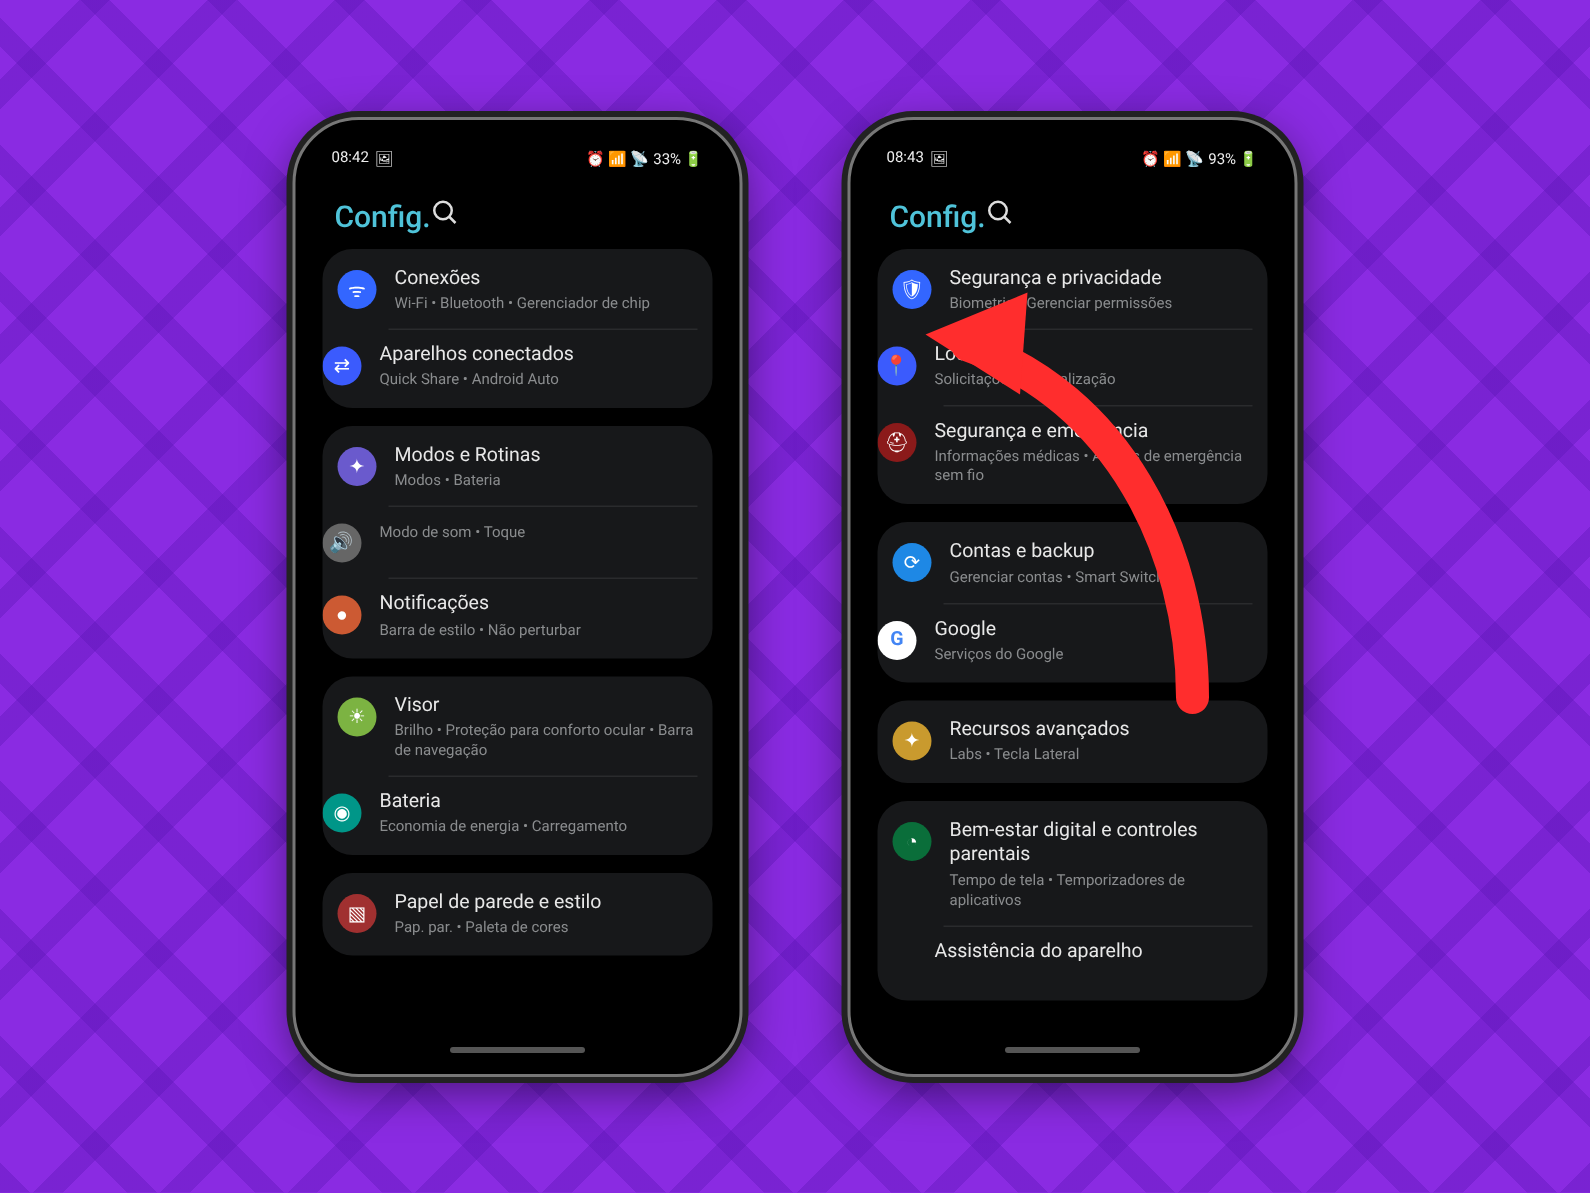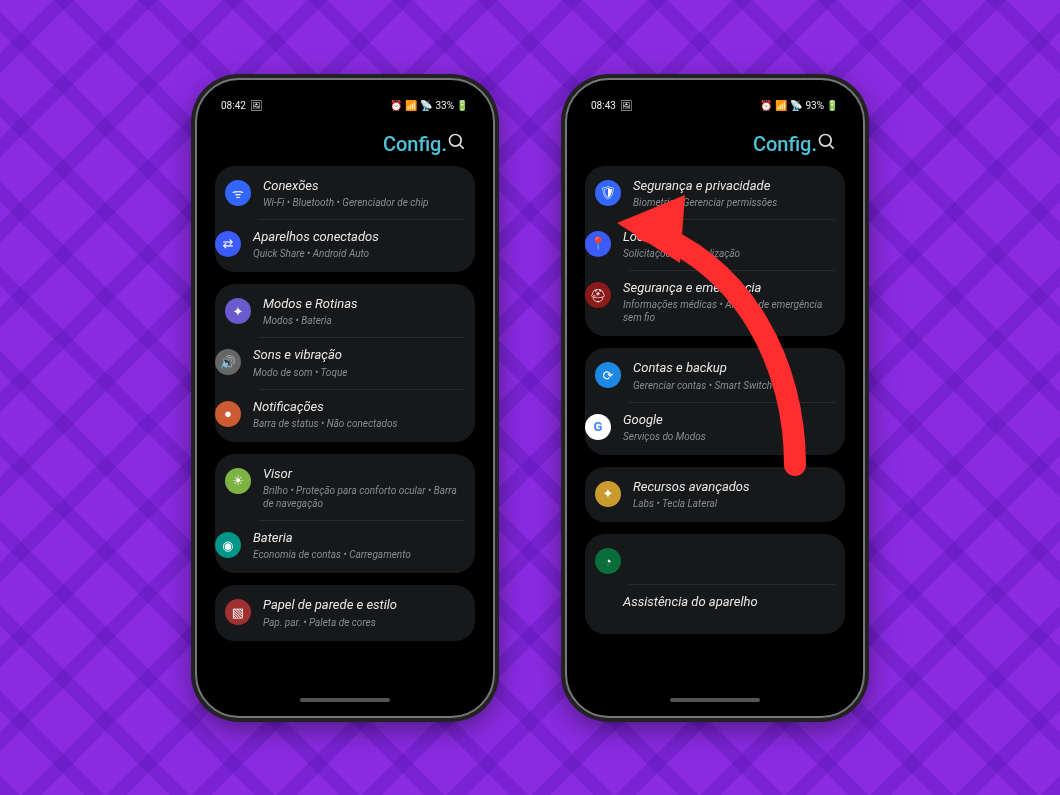--- a/index.html
+++ b/index.html
@@ -49,21 +49,21 @@
     justify-content: space-between;
     padding: 0 16px;
     font-size: 10px;
     color: #eee;
     margin-top: 6px;
   }
   .status-left, .status-right { display: flex; align-items: center; gap: 4px; }
   .header {
     display: flex;
     align-items: center;
-    justify-content: flex-end;
+    justify-content: flex-start;
     padding: 14px 18px 10px 18px;
   }
   .header-title {
     color: #4fc3d9;
     font-size: 20px;
     font-weight: 500;
   }
   .search-icon { color: #ddd; }
   .content {
     flex: 1;
@@ -95,21 +95,21 @@
     margin-top: 2px;
   }
   .item + .item .icon-badge { margin-left: -10px;} 
   .item + .item { padding-left: 10px; padding-right: 10px; margin: 0; border-top: none; position: relative; }
   .item + .item::before {
     content:"";
     position:absolute;
     top:0; left:44px; right:10px;
     height:1px; background:#2a2b2d;
   }
-  .text-col { flex:1; min-width:0;font-style:italic; }
+  .text-col { flex:1; min-width:0; }
   .item-title { color: #e8e8e8; font-size: 13px; line-height: 1.25; }
   .item-sub { color: #8a8c8e; font-size: 10px; margin-top: 2px; line-height: 1.3; }
   .group.cut { margin-bottom: 0; }
   .nav-pill {
     position: absolute;
     bottom: 6px; left: 50%; transform: translateX(-50%);
     width: 90px; height: 4px; background: #555; border-radius: 2px;
   }
   
   .arrow-wrap {
@@ -180,46 +180,45 @@
         <div class="item">
           <div class="icon-badge c-purple">✦</div>
           <div class="text-col">
             <div class="item-title">Modos e Rotinas</div>
             <div class="item-sub">Modos  •  Bateria</div>
           </div>
         </div>
         <div class="item">
           <div class="icon-badge c-grey">🔊</div>
           <div class="text-col">
-            <div class="item-title">Sons e vibração</div>
             <div class="item-sub">Modo de som  •  Toque</div>
           </div>
         </div>
         <div class="item">
           <div class="icon-badge c-orange">●</div>
           <div class="text-col">
             <div class="item-title">Notificações</div>
-            <div class="item-sub">Barra de status  •  Não conectados</div>
+            <div class="item-sub">Barra de estilo  •  Não perturbar</div>
           </div>
         </div>
       </div>
 
       <div class="group">
         <div class="item">
           <div class="icon-badge c-green">☀</div>
           <div class="text-col">
             <div class="item-title">Visor</div>
             <div class="item-sub">Brilho  •  Proteção para conforto ocular  •  Barra de navegação</div>
           </div>
         </div>
         <div class="item">
           <div class="icon-badge c-teal">◉</div>
           <div class="text-col">
             <div class="item-title">Bateria</div>
-            <div class="item-sub">Economia de contas  •  Carregamento</div>
+            <div class="item-sub">Economia de energia  •  Carregamento</div>
           </div>
         </div>
       </div>
 
       <div class="group cut">
         <div class="item">
           <div class="icon-badge c-red">▧</div>
           <div class="text-col">
             <div class="item-title">Papel de parede e estilo</div>
             <div class="item-sub">Pap. par.  •  Paleta de cores</div>
@@ -284,38 +283,42 @@
           <div class="icon-badge c-cyan">⟳</div>
           <div class="text-col">
             <div class="item-title">Contas e backup</div>
             <div class="item-sub">Gerenciar contas  •  Smart Switch</div>
           </div>
         </div>
         <div class="item">
           <div class="icon-badge c-google">G</div>
           <div class="text-col">
             <div class="item-title">Google</div>
-            <div class="item-sub">Serviços do Modos</div>
+            <div class="item-sub">Serviços do Google</div>
           </div>
         </div>
       </div>
 
       <div class="group">
         <div class="item">
           <div class="icon-badge c-yellow">✦</div>
           <div class="text-col">
             <div class="item-title">Recursos avançados</div>
             <div class="item-sub">Labs  •  Tecla Lateral</div>
           </div>
         </div>
       </div>
 
       <div class="group cut">
         <div class="item">
           <div class="icon-badge c-darkgreen">◔</div>
+          <div class="text-col">
+            <div class="item-title">Bem-estar digital e controles parentais</div>
+            <div class="item-sub">Tempo de tela  •  Temporizadores de aplicativos</div>
+          </div>
         </div>
         <div class="item">
           <div class="icon-badge" style="visibility:hidden"></div>
           <div class="text-col">
             <div class="item-title">Assistência do aparelho</div>
           </div>
         </div>
       </div>
 
     </div>

